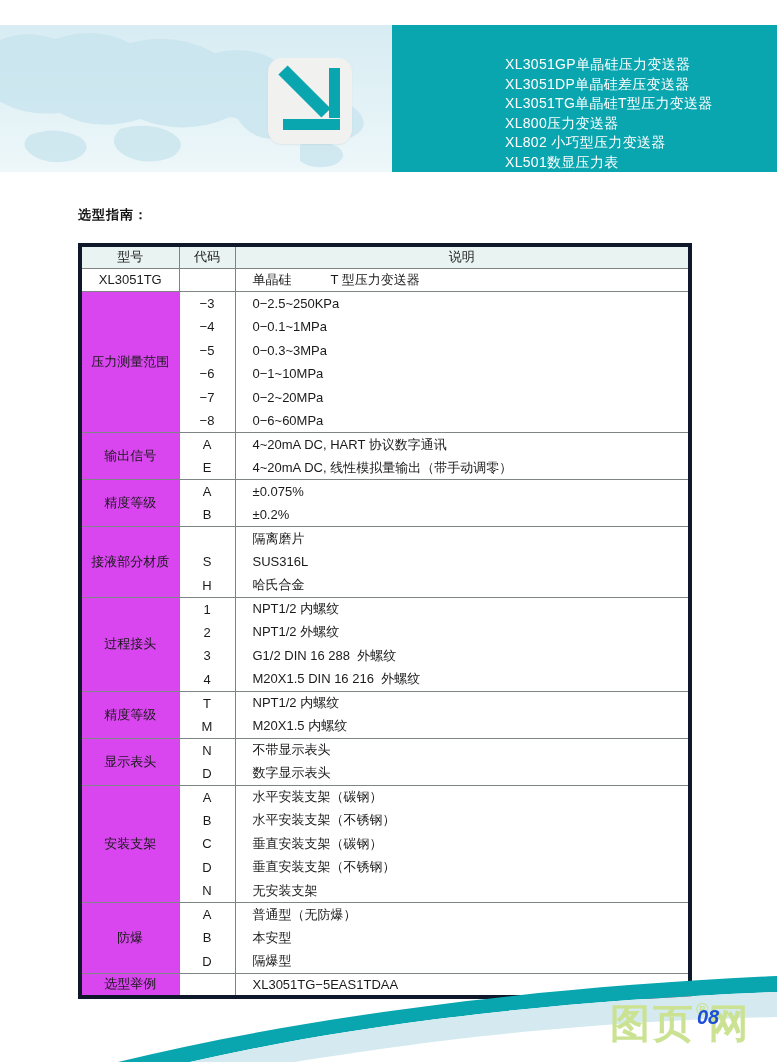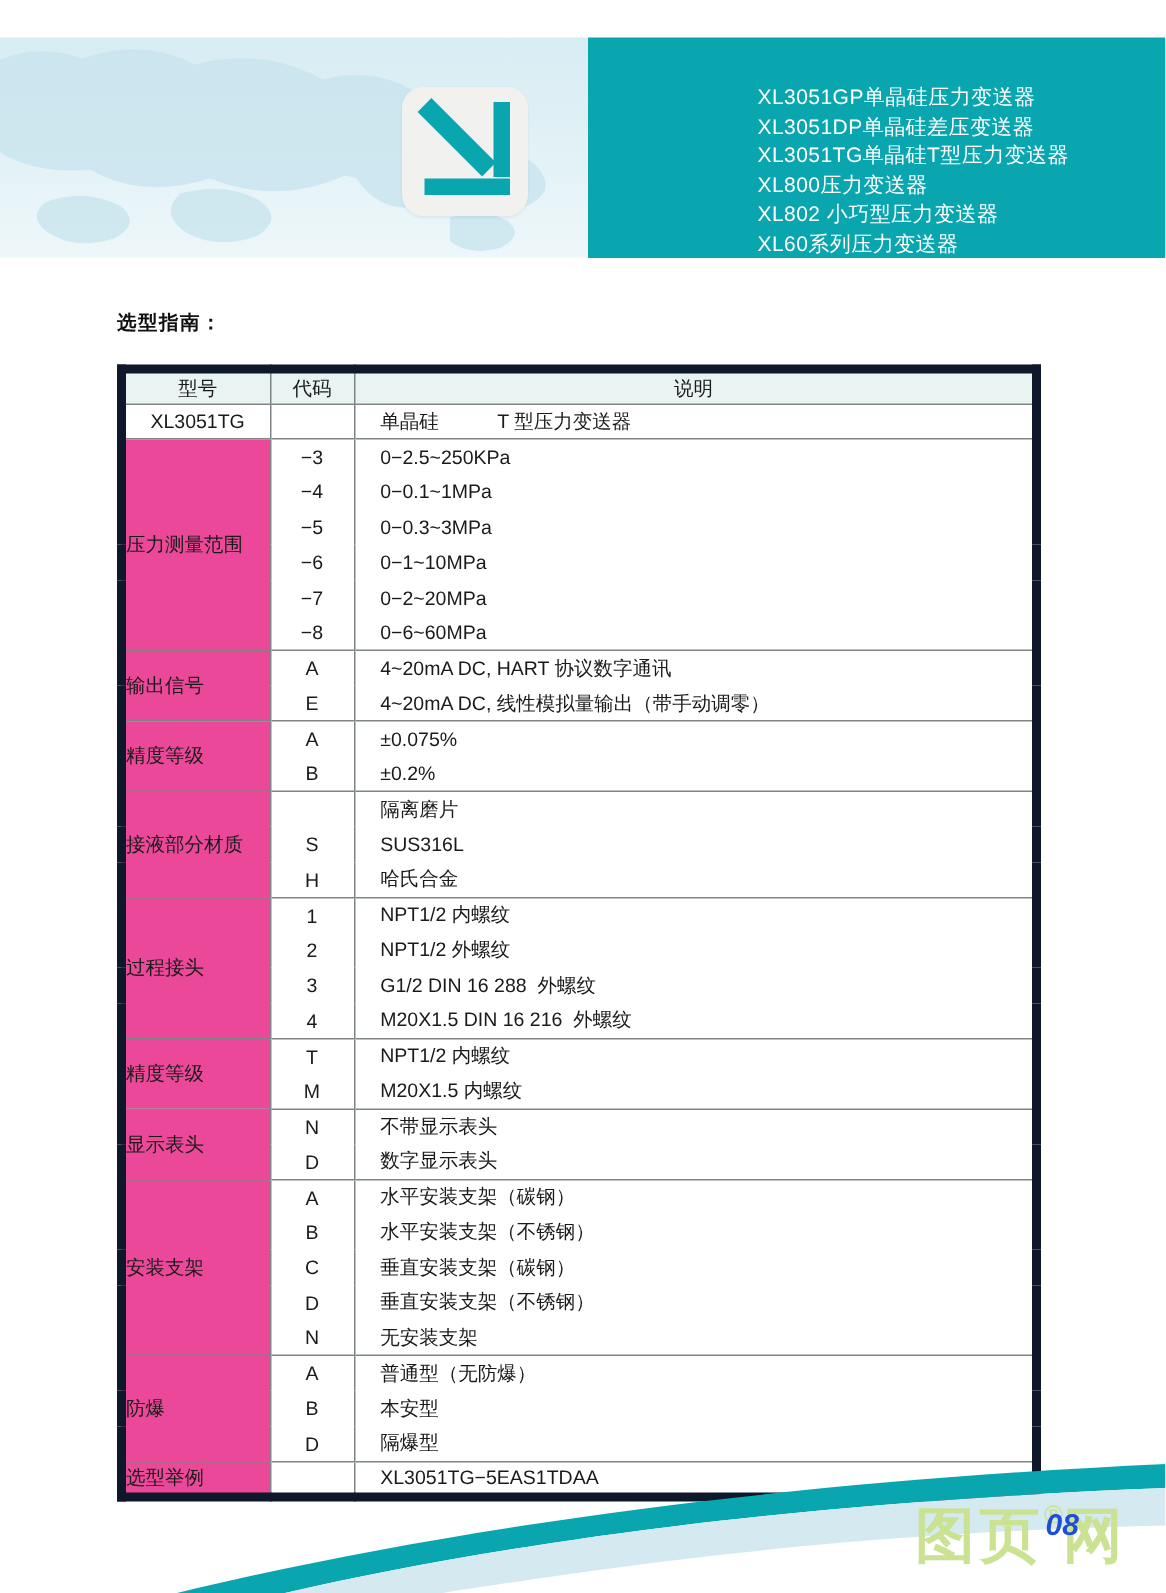--- a/index.html
+++ b/index.html
@@ -63,21 +63,21 @@
     letter-spacing: 1px;
   }
 
   
   .sel-table {
     position: absolute;
     left: 78px; top: 243px;
     width: 610px;
     border-collapse: collapse;
     table-layout: fixed;
-    border: 6px solid #0f172a;
+    border: 4px solid #0f172a;
     font-size: 13px;
   }
   .sel-table col.c-model { width: 99px; }
   .sel-table col.c-code  { width: 56px; }
   .sel-table col.c-desc  { width: 455px; }
   .sel-table th, .sel-table td {
     border-left: 1px solid #7f8587;
     border-right: 1px solid #7f8587;
     height: 23.5px;
     vertical-align: middle;
@@ -85,22 +85,22 @@
     white-space: pre;
   }
   .sel-table tr.head th {
     background: #e9f3f1;
     border-bottom: 1px solid #7f8587;
     text-align: center;
     height: 23px;
   }
   .sel-table tr.section-start td { border-top: 1px solid #7f8587; }
   .sel-table td.label-cell {
-    background: #ec4899;
-    text-align: left;
+    background: #d946ef;
+    text-align: center;
   }
   .sel-table td.code-cell { text-align: center; }
   .sel-table td.desc-cell { text-align: left; padding-left: 17px; }
   .sel-table td.model-cell { text-align: center; }
 
   
   .footer-waves {
     position: absolute;
     left: 0; bottom: 0;
     width: 777px; height: 130px;
@@ -153,21 +153,20 @@
       </svg>
     </div>
   </div>
   <div class="band-right"></div>
   <div class="product-list">
       <div>XL3051GP单晶硅压力变送器</div>
       <div>XL3051DP单晶硅差压变送器</div>
       <div>XL3051TG单晶硅T型压力变送器</div>
       <div>XL800压力变送器</div>
       <div>XL802 小巧型压力变送器</div>
-      <div>XL60系列压力变送器</div>
       <div>XL501数显压力表</div>
     </div>
 </div>
 
 <div class="page-title">选型指南：</div>
 
 <table class="sel-table">
   <colgroup>
       <col class="c-model">
       <col class="c-code">

